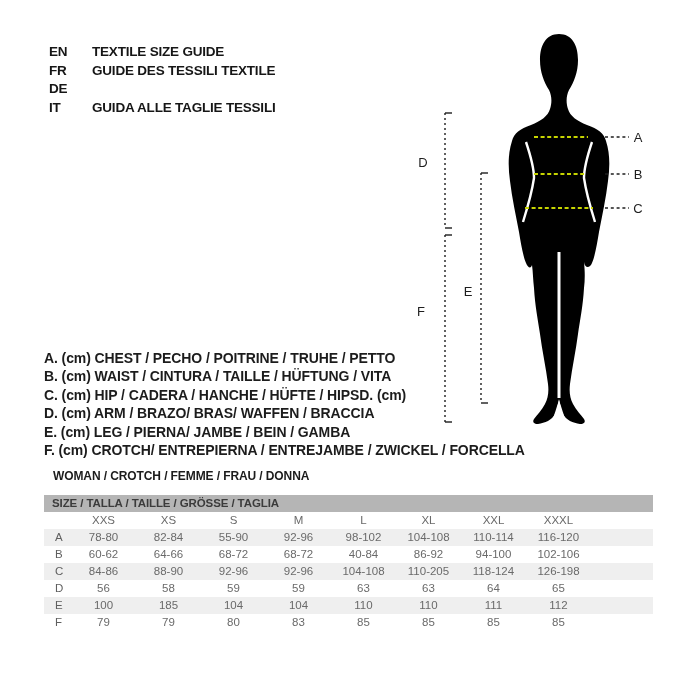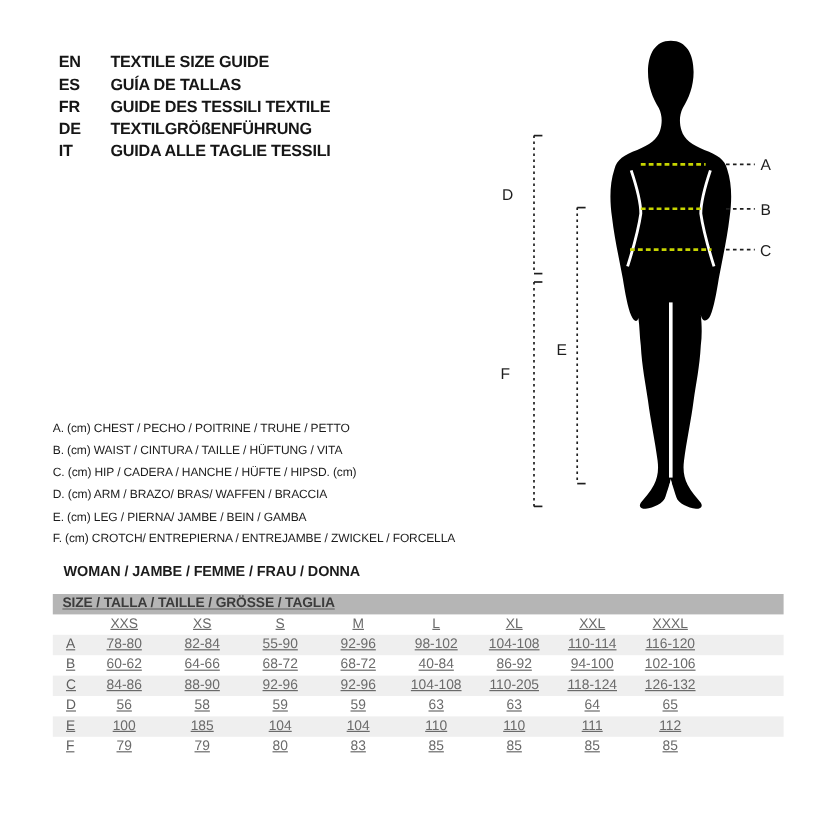--- a/index.html
+++ b/index.html
@@ -7,28 +7,28 @@
         font-family:"Liberation Sans",sans-serif;color:#1a1a1a;}
 
   
   .lang-block{position:absolute;left:49px;top:43px;}
   .lang-row{display:flex;line-height:18.6px;font-size:13.5px;font-weight:bold;
             letter-spacing:-0.2px;color:#161616;}
   .lang-code{width:43px;flex:0 0 43px;}
 
   
   .legend-block{position:absolute;left:44px;top:349px;}
-  .legend-line{font-size:10px;line-height:18.4px;letter-spacing:-0.1px;color:#1c1c1c;font-weight:normal;}
+  .legend-line{font-size:14px;line-height:18.4px;letter-spacing:-0.1px;color:#1c1c1c;font-weight:bold;}
 
   
   .section-heading{position:absolute;left:53px;top:469px;font-size:12px;font-weight:bold;
                    letter-spacing:-0.1px;color:#1c1c1c;}
 
   
-  .size-table{position:absolute;left:44px;top:495px;width:609px;font-size:11.5px;color:#6a6a6a;text-decoration:underline;}
+  .size-table{position:absolute;left:44px;top:495px;width:609px;font-size:11.5px;color:#6a6a6a;}
   .size-table-header{background:#b5b5b5;color:#3b3b3b;height:17px;line-height:17px;
                      padding-left:8px;font-size:11.5px;font-weight:bold;letter-spacing:-0.1px;}
   .t-row{display:grid;grid-template-columns:27px repeat(8,65px) 1fr;height:17px;line-height:17px;}
   .t-row.shaded{background:#efefef;}
   .t-cell{text-align:center;}
   .t-label{text-align:left;padding-left:11px;color:#5f5f5f;}
 
   
   .figure-svg{position:absolute;left:400px;top:20px;}
   .svg-label{font-family:"Liberation Sans",sans-serif;font-size:13px;fill:#1e1e1e;}
@@ -37,30 +37,25 @@
 <body>
 
 <div class="page">
 
   <div class="lang-block">
     <div class="lang-row">
       <span class="lang-code">EN</span>
       <span>TEXTILE SIZE GUIDE</span>
     </div>
     <div class="lang-row">
-      <span class="lang-code">ES</span>
-      <span>GUÍA DE TALLAS</span>
-    </div>
-    <div class="lang-row">
       <span class="lang-code">FR</span>
       <span>GUIDE DES TESSILI TEXTILE</span>
     </div>
     <div class="lang-row">
       <span class="lang-code">DE</span>
-      <span>TEXTILGRÖßENFÜHRUNG</span>
     </div>
     <div class="lang-row">
       <span class="lang-code">IT</span>
       <span>GUIDA ALLE TAGLIE TESSILI</span>
     </div>
   </div>
 
   <svg class="figure-svg" width="290" height="410" viewBox="0 0 290 410">
 
     <path fill="#000000" d="
@@ -136,21 +131,21 @@
 
   <div class="legend-block">
     <div class="legend-line">A. (cm) CHEST / PECHO / POITRINE / TRUHE / PETTO</div>
     <div class="legend-line">B. (cm) WAIST / CINTURA / TAILLE / HÜFTUNG / VITA</div>
     <div class="legend-line">C. (cm) HIP / CADERA / HANCHE / HÜFTE / HIPSD. (cm)</div>
     <div class="legend-line">D. (cm) ARM / BRAZO/ BRAS/ WAFFEN / BRACCIA</div>
     <div class="legend-line">E. (cm) LEG / PIERNA/ JAMBE / BEIN / GAMBA</div>
     <div class="legend-line">F. (cm) CROTCH/ ENTREPIERNA / ENTREJAMBE / ZWICKEL / FORCELLA</div>
   </div>
 
-  <div class="section-heading">WOMAN / JAMBE / FEMME / FRAU / DONNA</div>
+  <div class="section-heading">WOMAN / CROTCH / FEMME / FRAU / DONNA</div>
 
   <div class="size-table">
     <div class="size-table-header">SIZE / TALLA / TAILLE / GRÖSSE / TAGLIA</div>
 
     <div class="t-row">
       <div class="t-cell t-label"></div>
       <div class="t-cell">XXS</div>
       <div class="t-cell">XS</div>
       <div class="t-cell">S</div>
       <div class="t-cell">M</div>
@@ -189,21 +184,21 @@
 
     <div class="t-row shaded">
       <div class="t-cell t-label">C</div>
       <div class="t-cell">84-86</div>
       <div class="t-cell">88-90</div>
       <div class="t-cell">92-96</div>
       <div class="t-cell">92-96</div>
       <div class="t-cell">104-108</div>
       <div class="t-cell">110-205</div>
       <div class="t-cell">118-124</div>
-      <div class="t-cell">126-132</div>
+      <div class="t-cell">126-198</div>
       <div></div>
     </div>
 
     <div class="t-row">
       <div class="t-cell t-label">D</div>
       <div class="t-cell">56</div>
       <div class="t-cell">58</div>
       <div class="t-cell">59</div>
       <div class="t-cell">59</div>
       <div class="t-cell">63</div>

